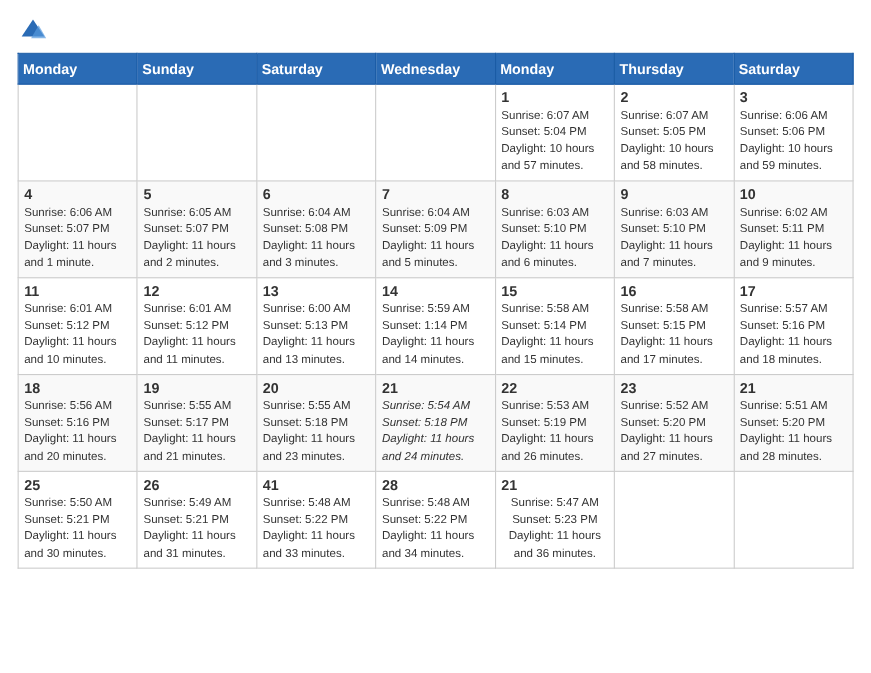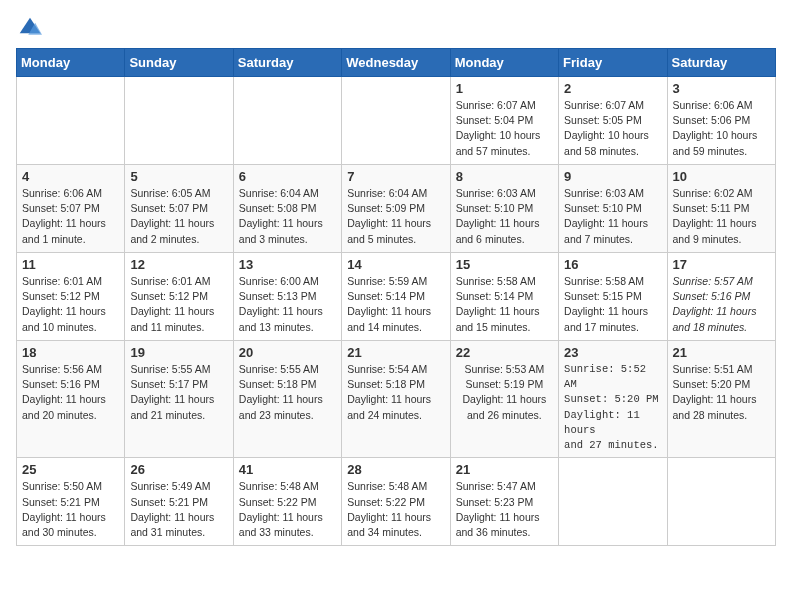--- a/index.html
+++ b/index.html
@@ -112,21 +112,21 @@
 </div>
 
 <table class="calendar">
   <thead>
     <tr>
     <th>Monday</th>
         <th>Sunday</th>
         <th>Saturday</th>
         <th>Wednesday</th>
         <th>Monday</th>
-        <th>Friday</th>
+        <th>Thursday</th>
         <th>Saturday</th>
       </tr>
   </thead>
   <tbody id="calendar-body">
   <tr>
         <td class="empty"></td>
         <td class="empty"></td>
         <td class="empty"></td>
         <td class="empty"></td>
         <td>
@@ -220,41 +220,41 @@
         <td>
           <span class="day-number">13</span>
           <div class="day-info" style="white-space: pre-line;">Sunrise: 6:00 AM
 Sunset: 5:13 PM
 Daylight: 11 hours
 and 13 minutes.</div>
         </td>
         <td>
           <span class="day-number">14</span>
           <div class="day-info" style="white-space: pre-line;">Sunrise: 5:59 AM
-Sunset: 5:14 PM
+Sunset: 1:14 PM
 Daylight: 11 hours
 and 14 minutes.</div>
         </td>
         <td>
           <span class="day-number">15</span>
           <div class="day-info" style="white-space: pre-line;">Sunrise: 5:58 AM
 Sunset: 5:14 PM
 Daylight: 11 hours
 and 15 minutes.</div>
         </td>
         <td>
           <span class="day-number">16</span>
           <div class="day-info" style="white-space: pre-line;">Sunrise: 5:58 AM
 Sunset: 5:15 PM
 Daylight: 11 hours
 and 17 minutes.</div>
         </td>
         <td>
           <span class="day-number">17</span>
-          <div class="day-info" style="white-space: pre-line; font-style: italic;">Sunrise: 5:57 AM
+          <div class="day-info" style="white-space: pre-line;">Sunrise: 5:57 AM
 Sunset: 5:16 PM
 Daylight: 11 hours
 and 18 minutes.</div>
         </td>
       </tr>
       <tr>
         <td>
           <span class="day-number">18</span>
           <div class="day-info" style="white-space: pre-line;">Sunrise: 5:56 AM
 Sunset: 5:16 PM
@@ -270,35 +270,35 @@
         </td>
         <td>
           <span class="day-number">20</span>
           <div class="day-info" style="white-space: pre-line;">Sunrise: 5:55 AM
 Sunset: 5:18 PM
 Daylight: 11 hours
 and 23 minutes.</div>
         </td>
         <td>
           <span class="day-number">21</span>
-          <div class="day-info" style="white-space: pre-line;">Sunrise: 5:54 AM
+          <div class="day-info" style="white-space: pre-line; font-style: italic;">Sunrise: 5:54 AM
 Sunset: 5:18 PM
 Daylight: 11 hours
 and 24 minutes.</div>
         </td>
         <td>
           <span class="day-number">22</span>
-          <div class="day-info" style="white-space: pre-line; text-align: center;">Sunrise: 5:53 AM
+          <div class="day-info" style="white-space: pre-line;">Sunrise: 5:53 AM
 Sunset: 5:19 PM
 Daylight: 11 hours
 and 26 minutes.</div>
         </td>
         <td>
           <span class="day-number">23</span>
-          <div class="day-info" style="white-space: pre-line; font-family: Liberation Mono, monospace;">Sunrise: 5:52 AM
+          <div class="day-info" style="white-space: pre-line;">Sunrise: 5:52 AM
 Sunset: 5:20 PM
 Daylight: 11 hours
 and 27 minutes.</div>
         </td>
         <td>
           <span class="day-number">21</span>
           <div class="day-info" style="white-space: pre-line;">Sunrise: 5:51 AM
 Sunset: 5:20 PM
 Daylight: 11 hours
 and 28 minutes.</div>
@@ -328,21 +328,21 @@
         </td>
         <td>
           <span class="day-number">28</span>
           <div class="day-info" style="white-space: pre-line;">Sunrise: 5:48 AM
 Sunset: 5:22 PM
 Daylight: 11 hours
 and 34 minutes.</div>
         </td>
         <td>
           <span class="day-number">21</span>
-          <div class="day-info" style="white-space: pre-line;">Sunrise: 5:47 AM
+          <div class="day-info" style="white-space: pre-line; text-align: center;">Sunrise: 5:47 AM
 Sunset: 5:23 PM
 Daylight: 11 hours
 and 36 minutes.</div>
         </td>
         <td class="empty"></td>
         <td class="empty"></td>
       </tr>
     </tbody>
 </table>
 

